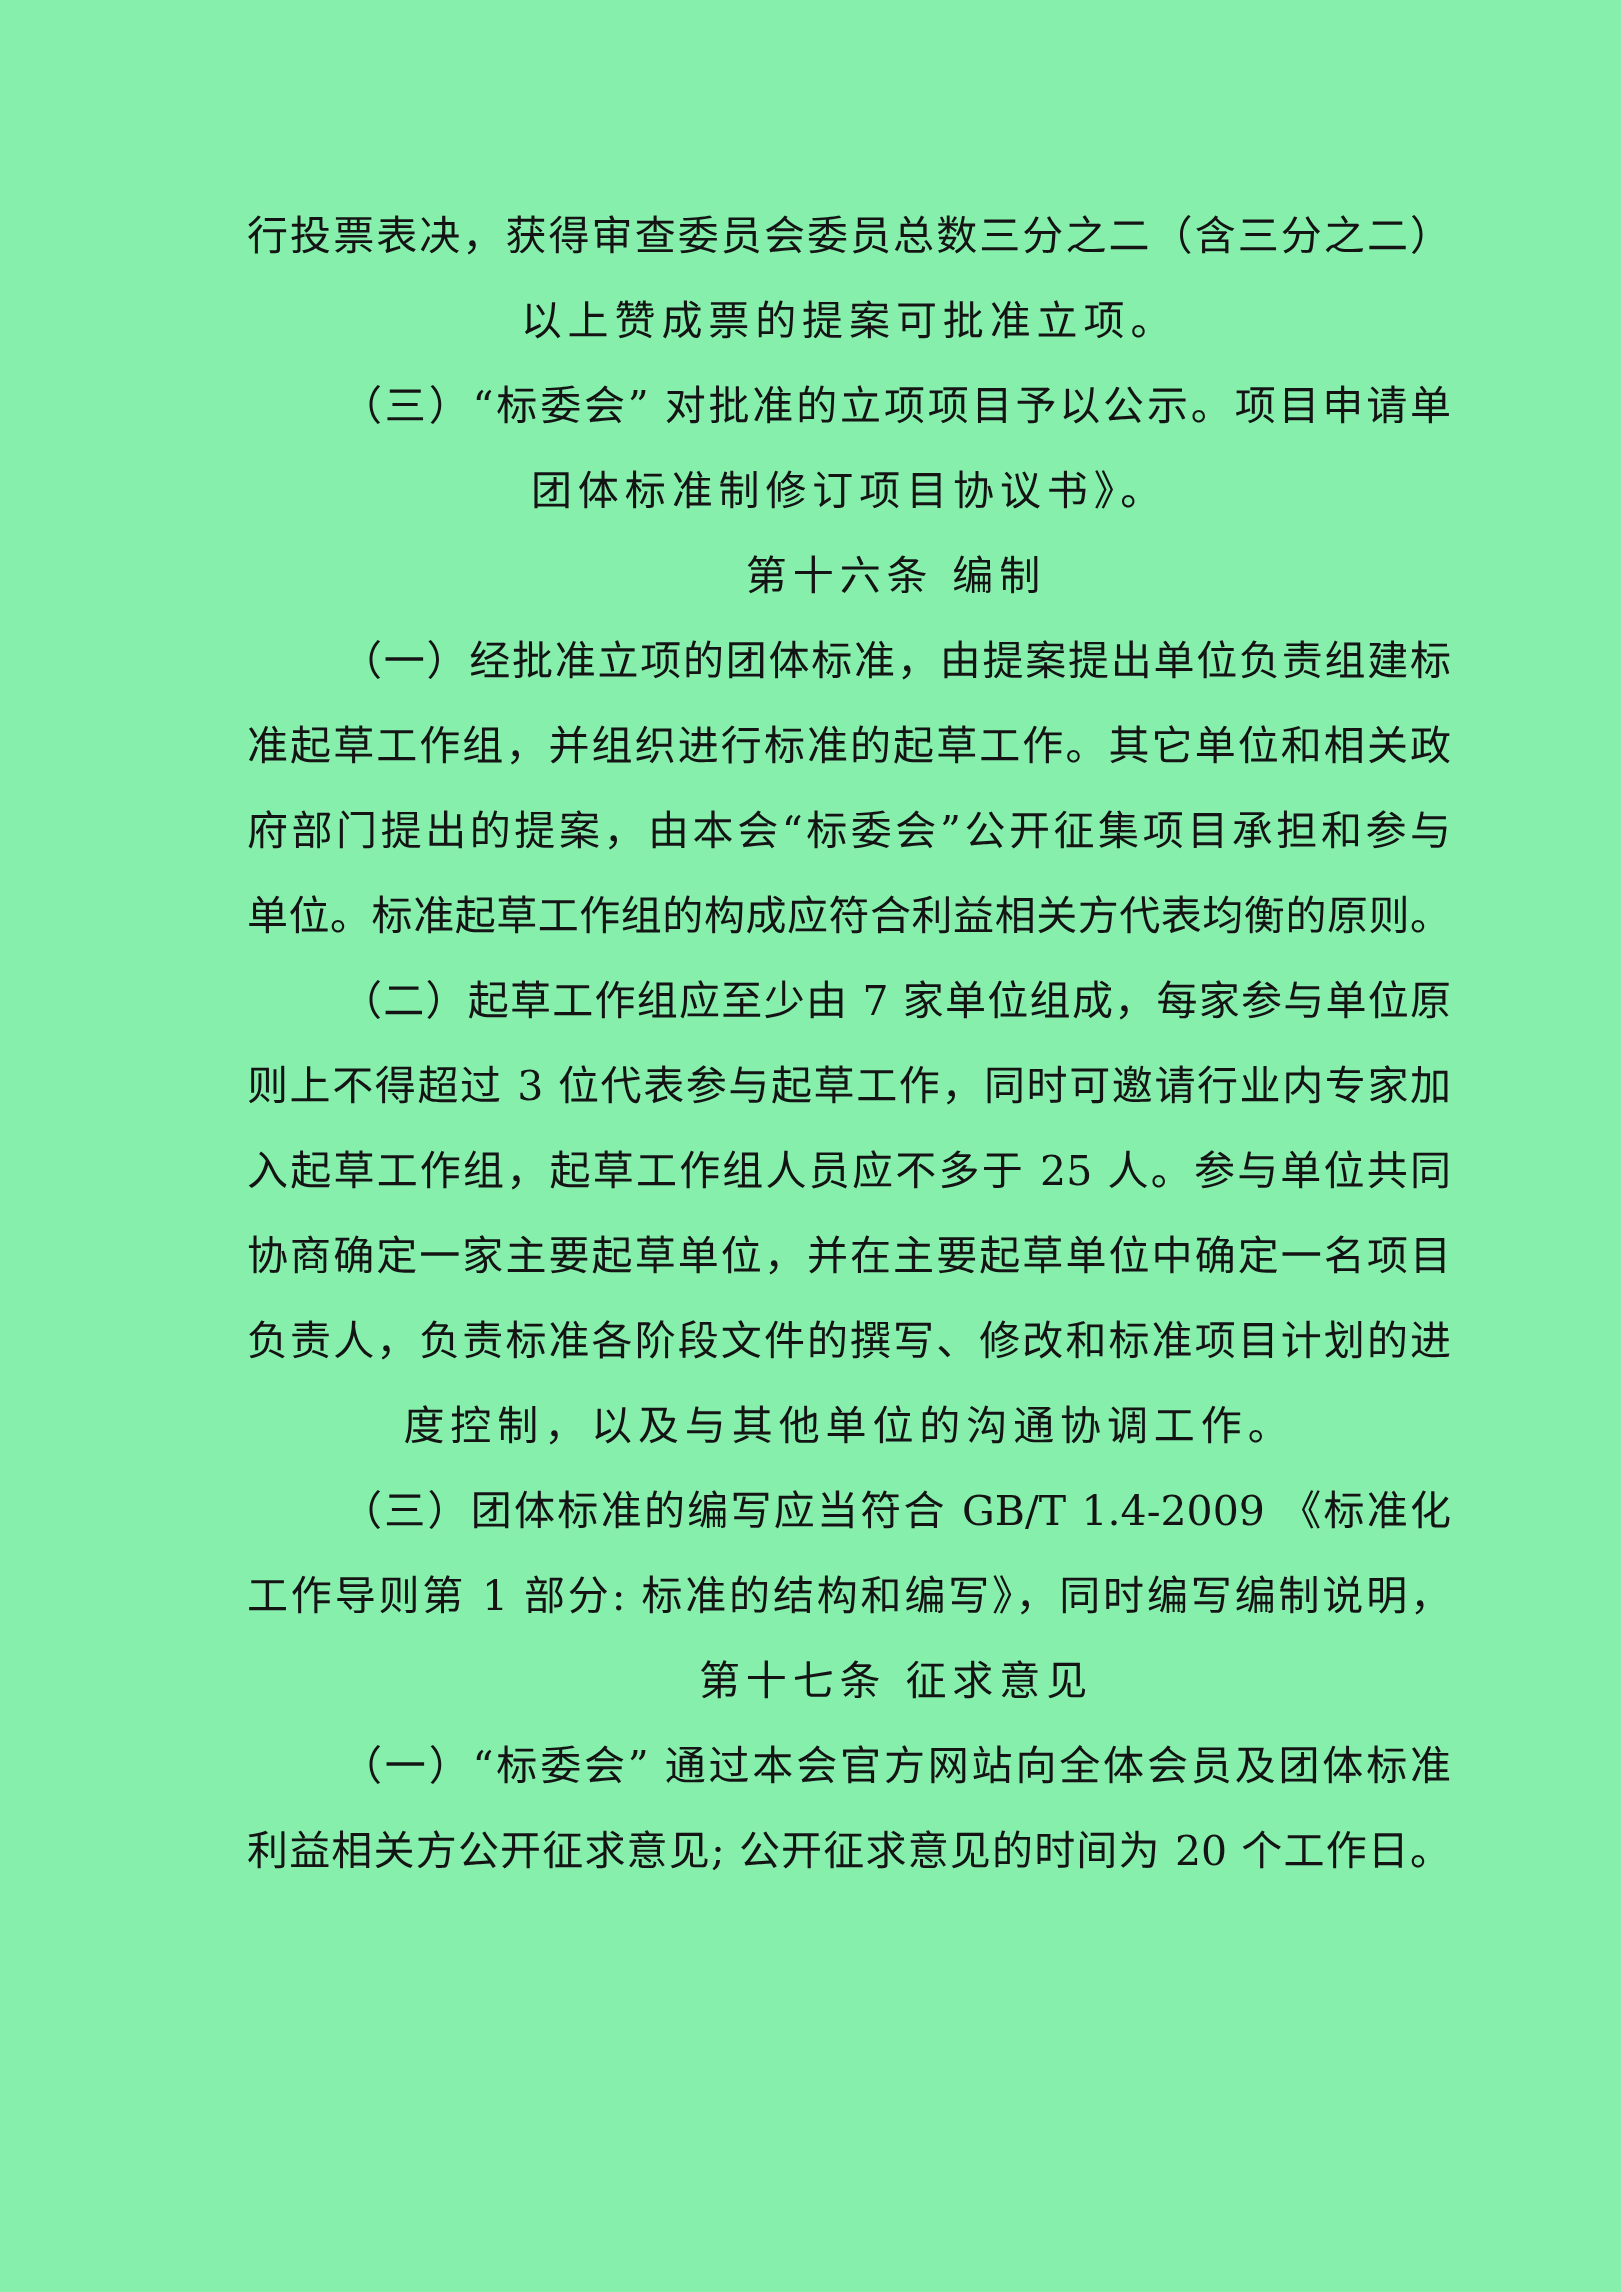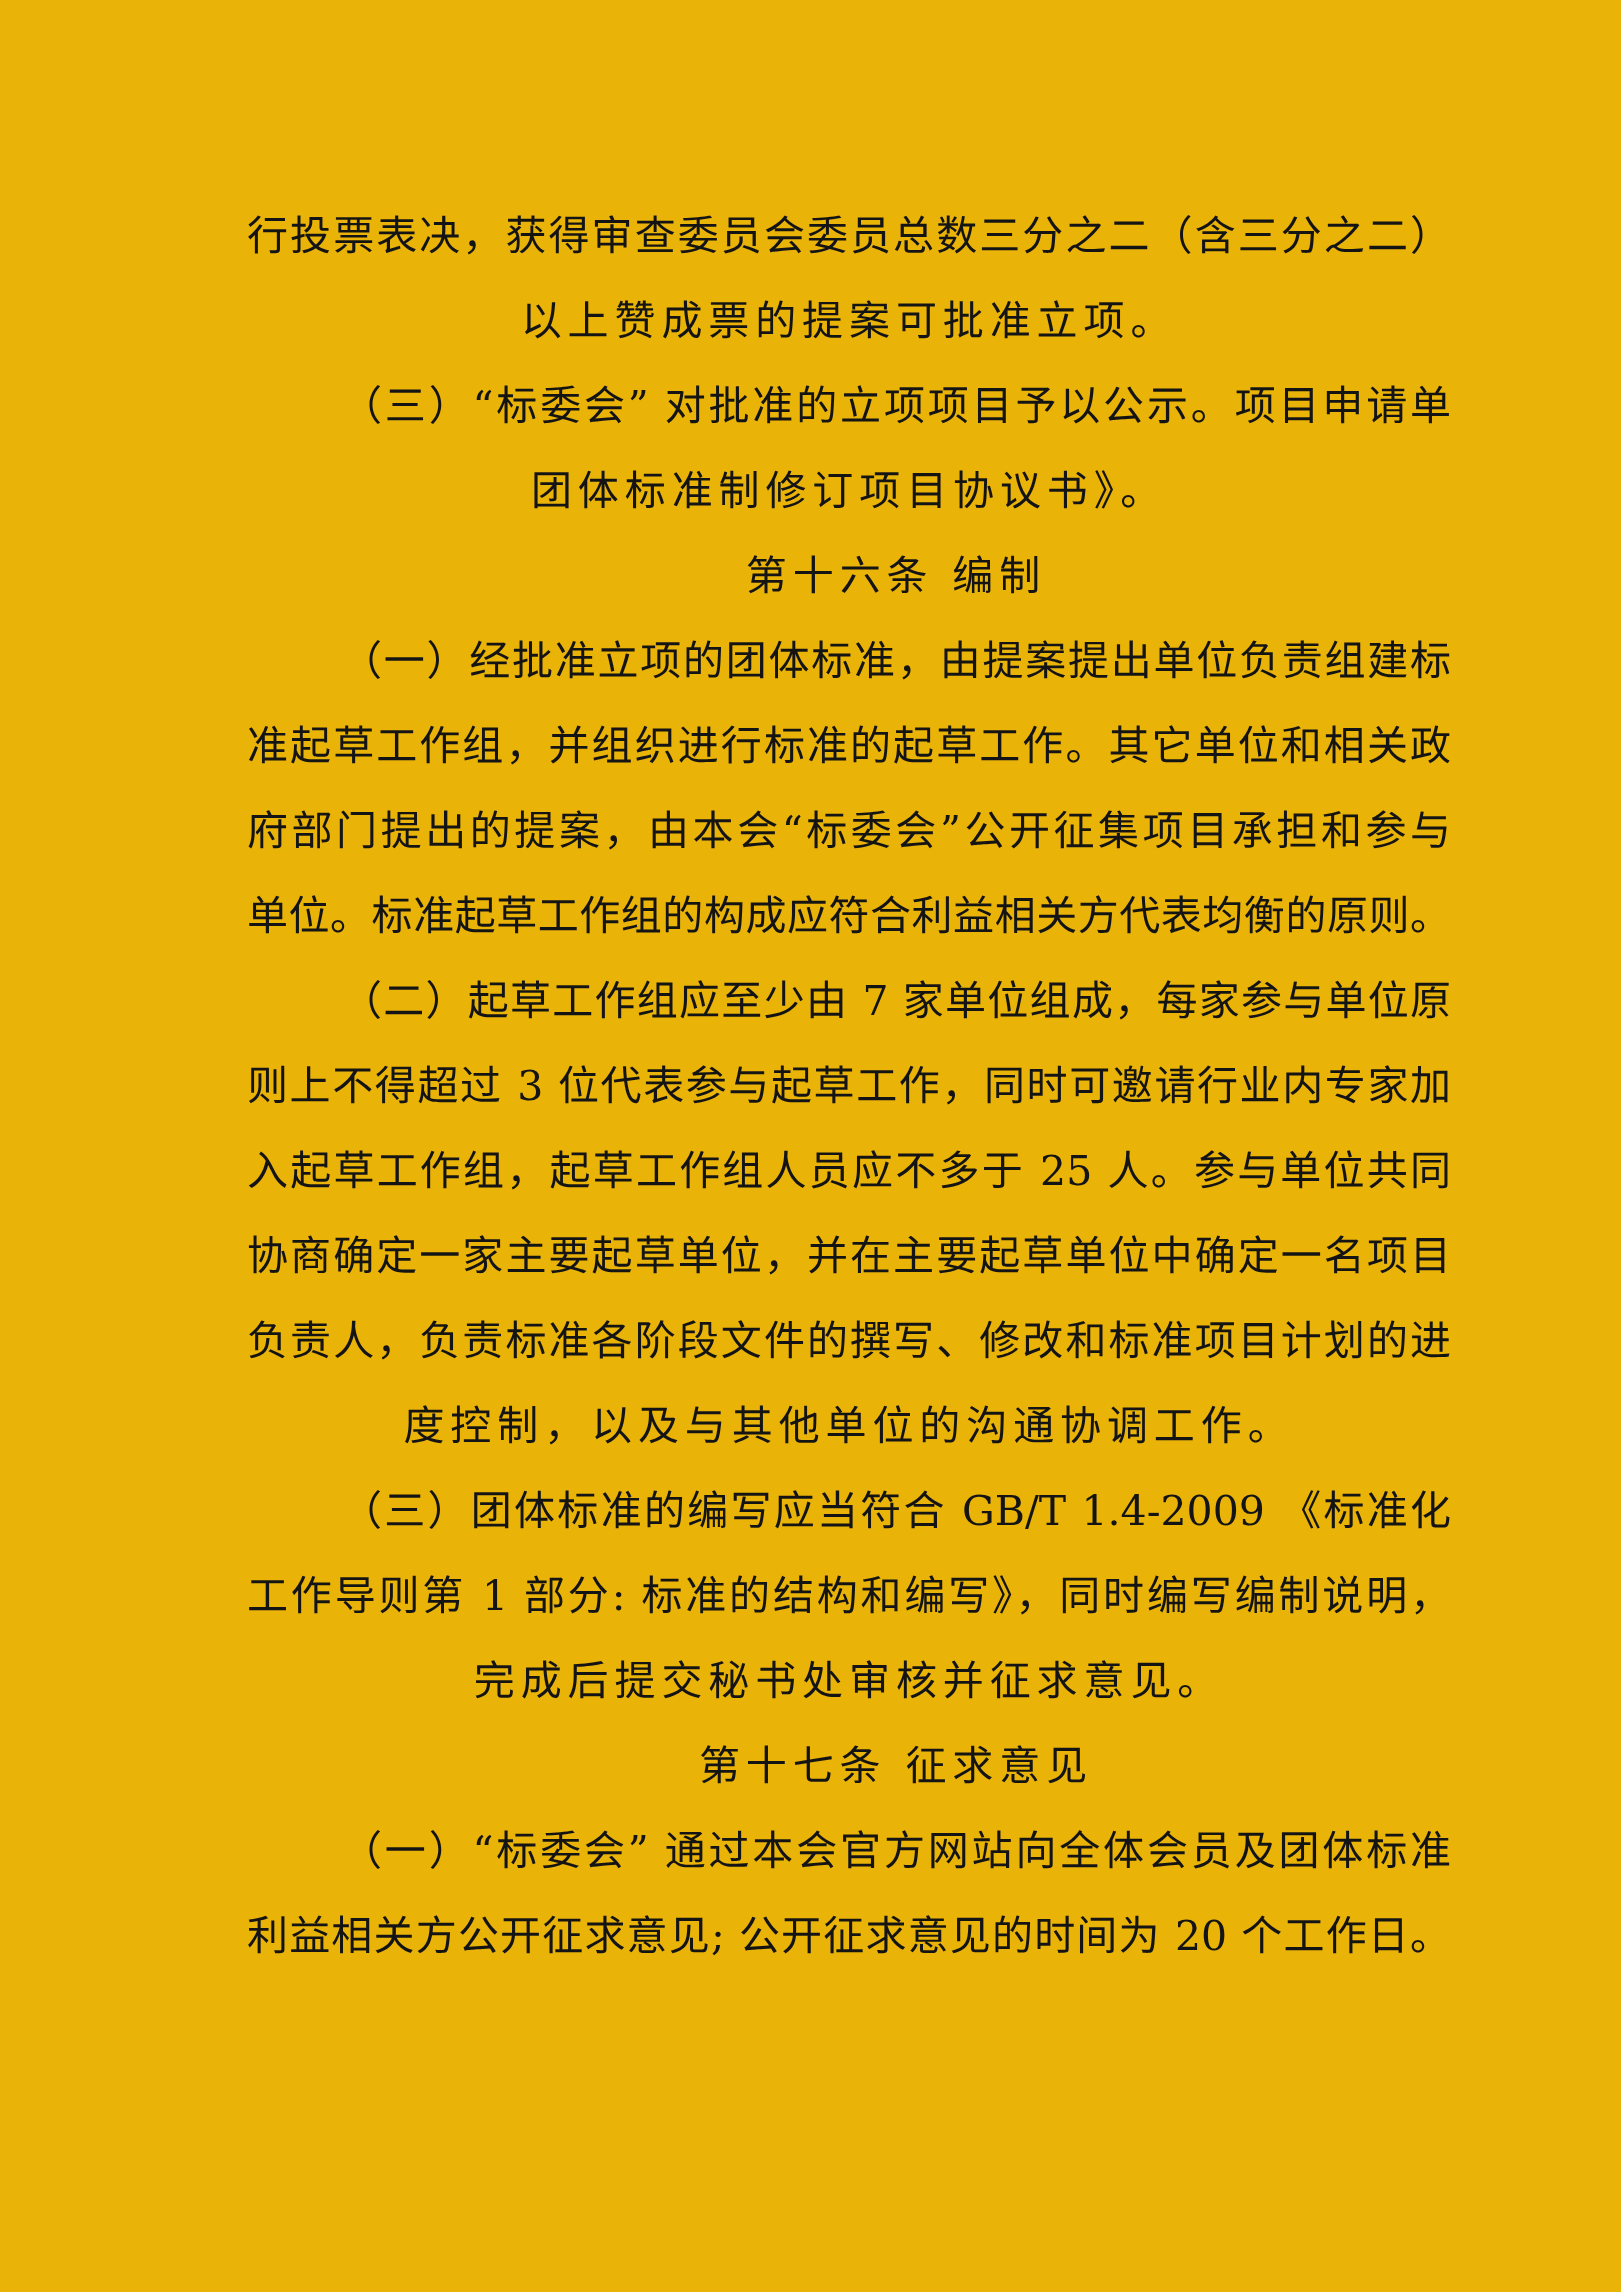--- a/index.html
+++ b/index.html
@@ -4,21 +4,21 @@
 <style>
   html, body {
     margin: 0;
     padding: 0;
     background: #ffffff;
   }
   .page {
     position: relative;
     width: 1621px;
     height: 2293px;
-    background: #eab308;
+    background: #86efac;
     overflow: hidden;
     font-family: "DejaVu Serif", "Liberation Serif", serif;
   }
   .text-block {
     position: absolute;
     left: 247px;
     top: 194px;
     width: 1204px;
     color: #141414;
     font-size: 41px;
@@ -57,19 +57,18 @@
       <div class="line justify">府部门提出的提案，由本会“标委会”公开征集项目承担和参与</div>
       <div class="line justify">单位。标准起草工作组的构成应符合利益相关方代表均衡的原则。</div>
       <div class="line justify indent">（二）起草工作组应至少由 7 家单位组成，每家参与单位原</div>
       <div class="line justify">则上不得超过 3 位代表参与起草工作，同时可邀请行业内专家加</div>
       <div class="line justify">入起草工作组，起草工作组人员应不多于 25 人。参与单位共同</div>
       <div class="line justify">协商确定一家主要起草单位，并在主要起草单位中确定一名项目</div>
       <div class="line justify">负责人，负责标准各阶段文件的撰写、修改和标准项目计划的进</div>
       <div class="line loose">度控制，以及与其他单位的沟通协调工作。</div>
       <div class="line justify indent">（三）团体标准的编写应当符合 GB/T 1.4-2009 《标准化</div>
       <div class="line justify">工作导则第 1 部分: 标准的结构和编写》，同时编写编制说明，</div>
-      <div class="line loose">完成后提交秘书处审核并征求意见。</div>
       <div class="line loose indent">第十七条 征求意见</div>
       <div class="line justify indent">（一）“标委会” 通过本会官方网站向全体会员及团体标准</div>
       <div class="line justify">利益相关方公开征求意见; 公开征求意见的时间为 20 个工作日。</div>
     </div>
 </div>
 
 
 </body></html>

